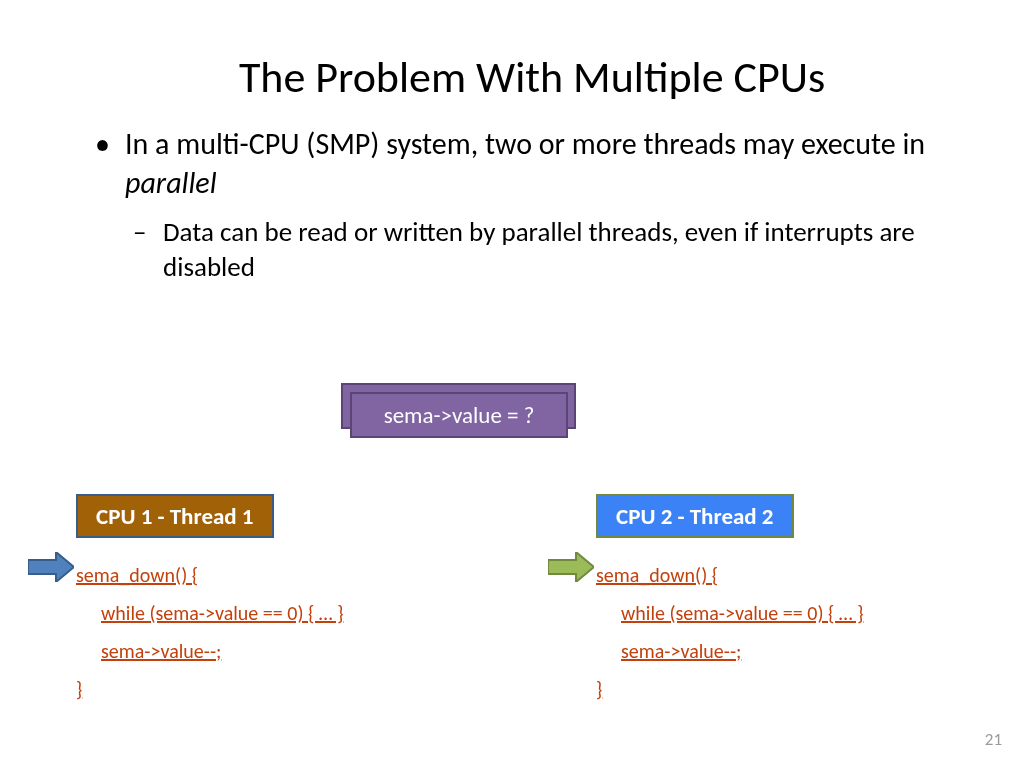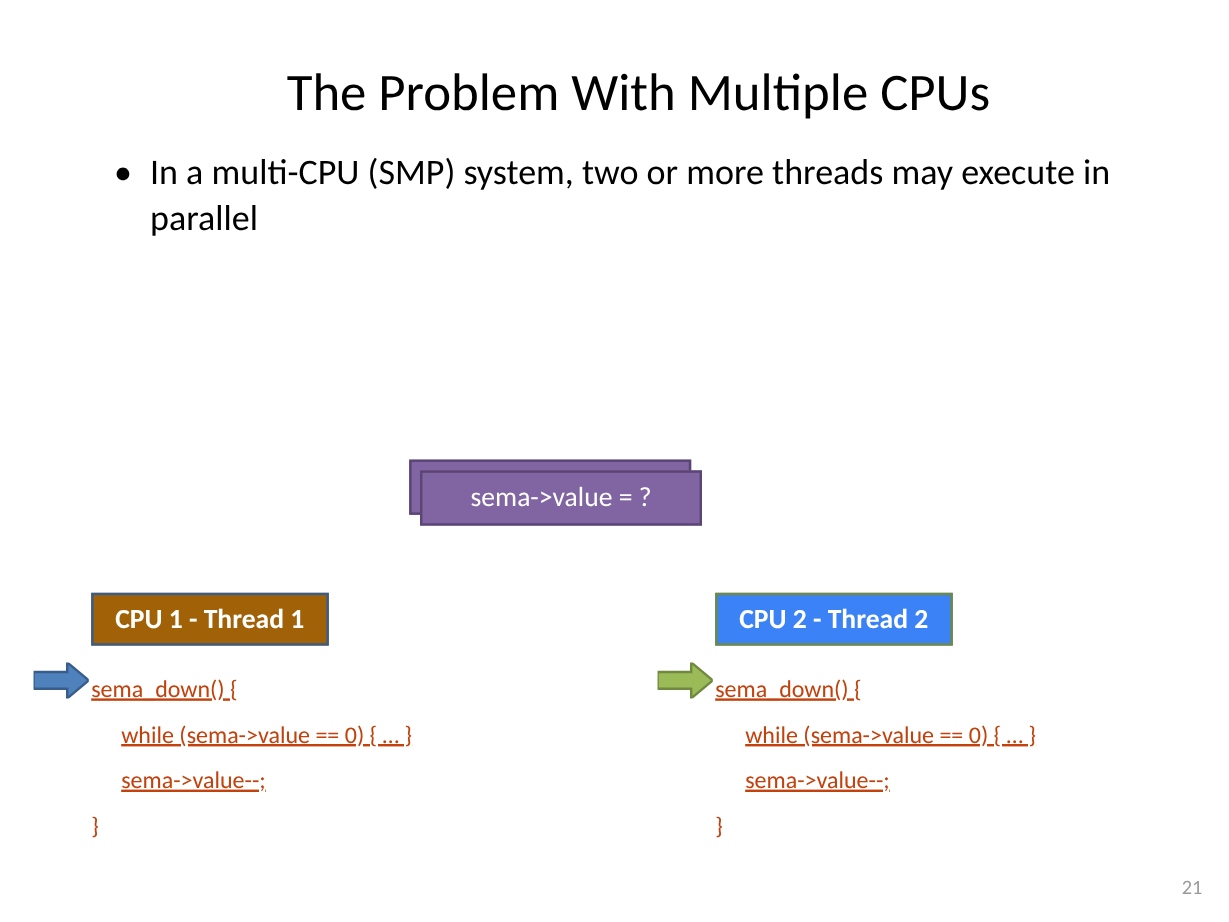--- a/index.html
+++ b/index.html
@@ -42,39 +42,39 @@
     padding-left: 68px;
     font-size: 27px;
     margin-bottom: 14px;
   }
   .bullet-sub::before {
     content: "–";
     position: absolute;
     left: 38px;
     top: 0;
   }
-  .italic { }
+  .italic { font-style: italic; }
 
   .sema-box-wrap {
     position: absolute;
     left: 350px;
     top: 392px;
   }
   .sema-box-back {
     position: absolute;
     left: -9px;
     top: -9px;
     width: 235px;
     height: 46px;
     background: #8065a2;
     border: 2px solid #5a4575;
   }
   .sema-box-front {
     position: relative;
-    width: 235px;
+    width: 218px;
     height: 46px;
     background: #8065a2;
     border: 2px solid #5a4575;
     color: white;
     font-size: 23px;
     display: flex;
     align-items: center;
     justify-content: center;
   }
 
@@ -130,20 +130,21 @@
 </style>
 </head>
 <body>
 
 <h1 class="title">The Problem With Multiple CPUs</h1>
 
 <div class="content">
   <div class="bullet-main">
     <span>In a multi-CPU (SMP) system, two or more threads may execute in </span><span class="italic">parallel</span>
   </div>
+  <div class="bullet-sub">Data can be read or written by parallel threads, even if interrupts are disabled</div>
 </div>
 
 <div class="sema-box-wrap">
   <div class="sema-box-back"></div>
   <div class="sema-box-front">sema-&gt;value = ?</div>
 </div>
 
 <div class="arrow" style="left:28px; top:552px;">
   <svg viewBox="0 0 46 30">
     <path d="M0 8 H28 V0 L46 15 L28 30 V22 H0 Z" fill="#4f81bd"></path>

